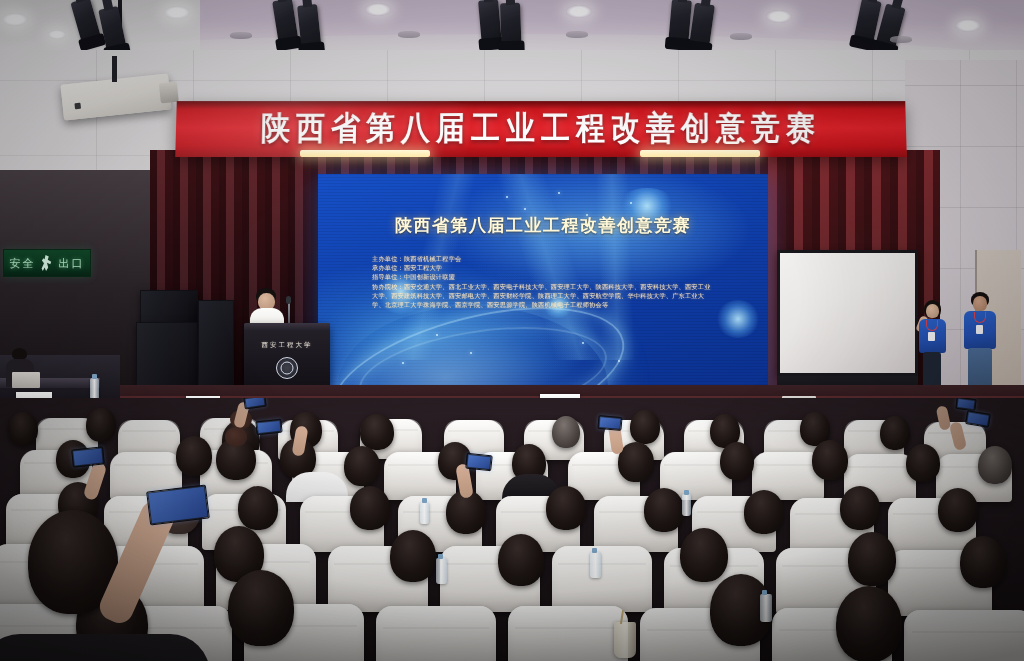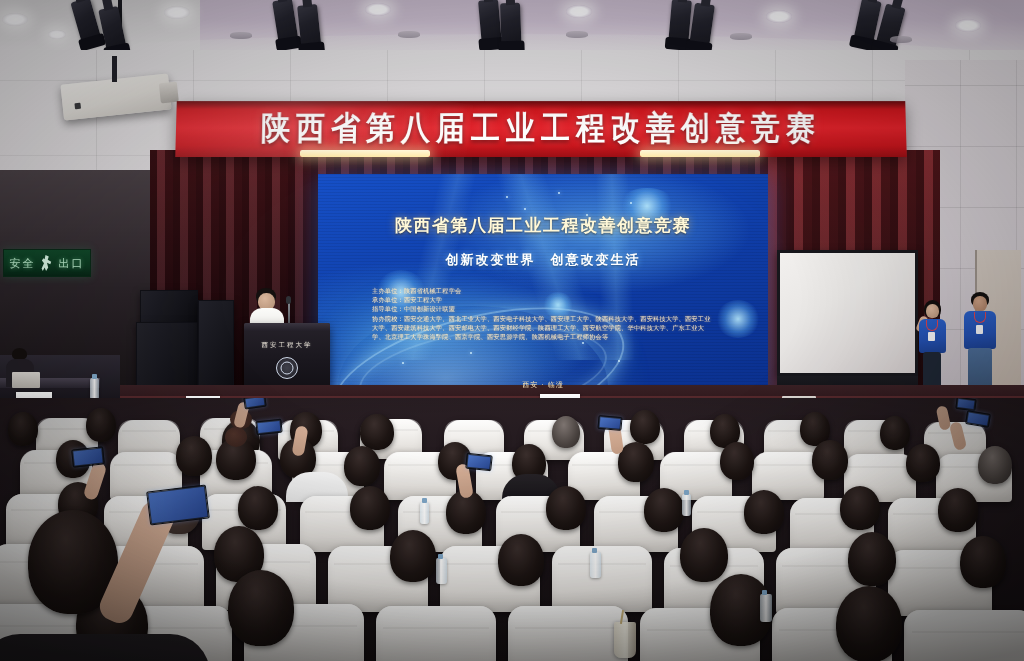--- a/index.html
+++ b/index.html
@@ -511,29 +511,27 @@
       <div class="scr-dot" style="left:352px;top:46px;"></div>
       <div class="scr-dot" style="left:118px;top:160px;"></div>
       <div class="scr-dot" style="left:152px;top:178px;"></div>
       <div class="scr-dot" style="left:84px; top:188px;"></div>
       <div class="scr-dot" style="left:264px;top:168px;"></div>
       <div class="scr-dot" style="left:300px;top:186px;"></div>
     </div>
 
     <div class="scr-content">
       <div class="scr-title">陕西省第八届工业工程改善创意竞赛</div>
-      <div class="scr-sub">创新改变世界　创意改变生活</div>
       <div class="scr-org">
         <div class="scr-org-line">主办单位：陕西省机械工程学会</div>
         <div class="scr-org-line">承办单位：西安工程大学</div>
         <div class="scr-org-line">指导单位：中国创新设计联盟</div>
         <div class="scr-org-line wrap"><span>协办院校：</span><span>西安交通大学、西北工业大学、西安电子科技大学、西安理工大学、陕西科技大学、西安科技大学、西安工业大学、西安建筑科技大学、西安邮电大学、西安财经学院、陕西理工大学、西安航空学院、华中科技大学、广东工业大学、北京理工大学珠海学院、西京学院、西安思源学院、陕西机械电子工程师协会等</span></div>
       </div>
       <div class="scr-foot">
-        <div class="scr-foot-loc">西安 · 临潼</div>
       </div>
     </div>
   </div>
 
   <div class="banner">
     <div class="banner-text">陕西省第八届工业工程改善创意竞赛</div>
   </div>
   <div class="banner-tube"></div>
   <div class="banner-tube t2"></div>
 

